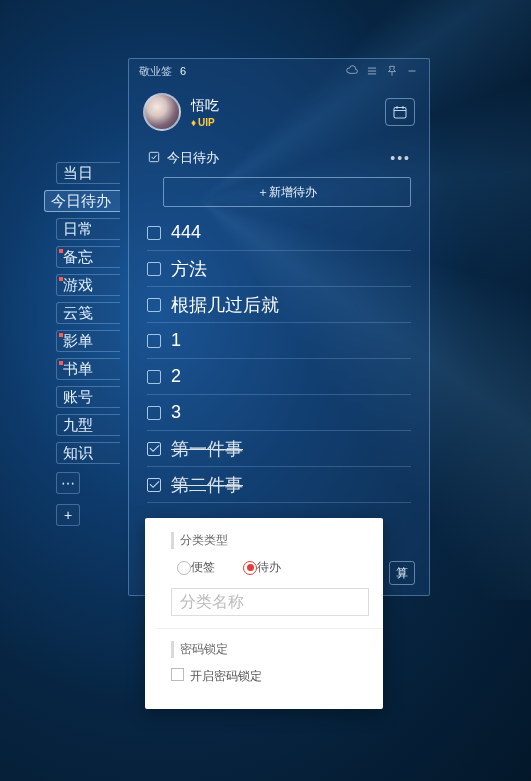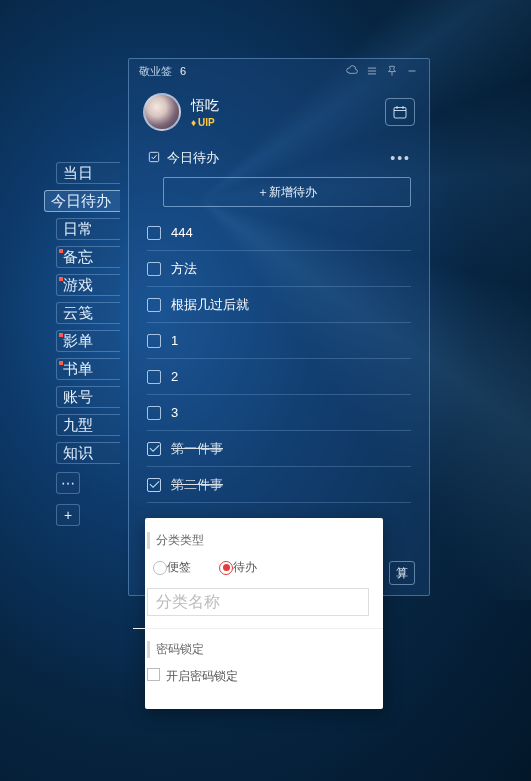--- a/index.html
+++ b/index.html
@@ -163,21 +163,21 @@
   cursor: pointer;
 }
 
 .todo-list { padding: 0 18px; }
 .todo-item {
   display: flex;
   align-items: center;
   height: 36px;
   border-bottom: 1px solid rgba(150,195,240,0.25);
   color: #fff;
-  font-size: 13px;
+  font-size: 18px;
   gap: 10px;
   cursor: pointer;
 }
 .todo-item.done .todo-label { text-decoration: line-through; opacity: 0.85; }
 .checkbox {
   width: 14px; height: 14px;
   border: 1.5px solid rgba(200,225,250,0.8);
   border-radius: 2px;
   display: flex; align-items: center; justify-content: center;
   flex-shrink: 0;
@@ -217,21 +217,21 @@
 
 
 .dialog {
   position: absolute;
   left: 145px;
   top: 518px;
   width: 238px;
   background: #fff;
   box-shadow: 0 4px 18px rgba(0,0,0,0.35);
   border-radius: 2px;
-  padding: 14px 14px 12px 2px;
+  padding: 14px 14px 12px 26px;
   font-size: 12px;
   color: #555;
 }
 .dlg-divider {
   border: none;
   border-top: 1px solid #eee;
   margin: 12px -14px;
 }
 .dlg-section-label {
   border-left: 3px solid #d9d9d9;

